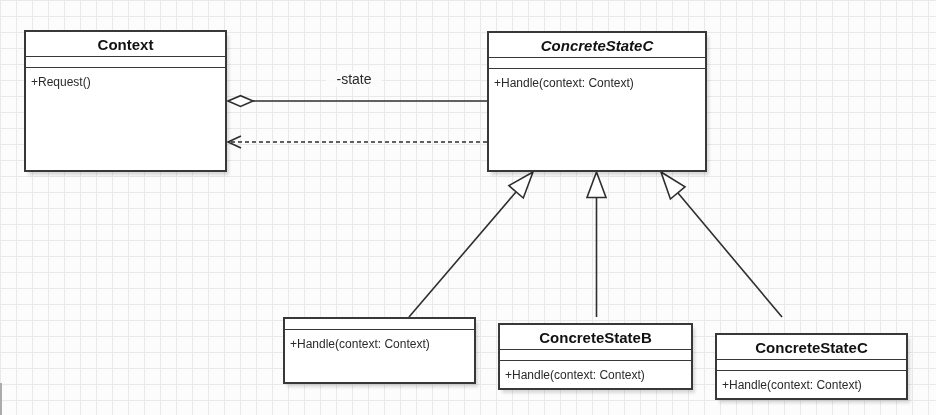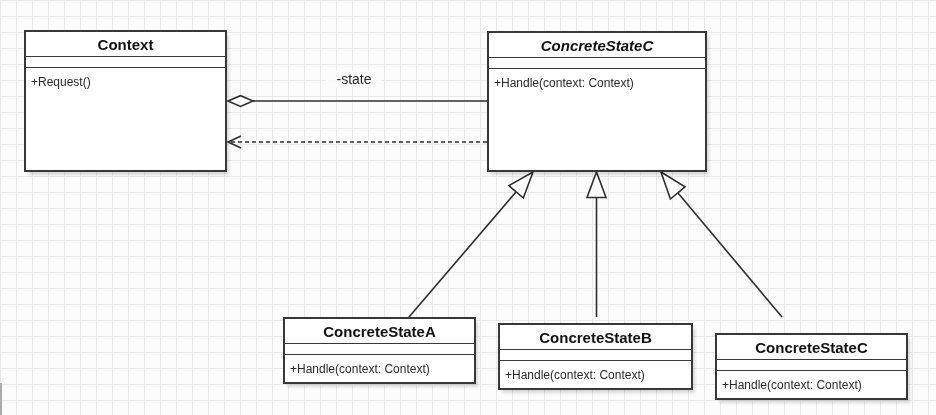--- a/index.html
+++ b/index.html
@@ -139,21 +139,20 @@
 
   <div class="uml-class" id="box-abstractstate">
     <div class="uml-title abstract">ConcreteStateC</div>
     <div class="uml-attrs"></div>
     <div class="uml-methods">
       <div class="uml-member">+Handle(context: Context)</div>
     </div>
   </div>
 
   <div class="uml-class" id="box-concrete-a">
-    <div class="uml-title">ConcreteStateA</div>
     <div class="uml-attrs"></div>
     <div class="uml-methods">
       <div class="uml-member">+Handle(context: Context)</div>
     </div>
   </div>
 
   <div class="uml-class" id="box-concrete-b">
     <div class="uml-title">ConcreteStateB</div>
     <div class="uml-attrs"></div>
     <div class="uml-methods">

